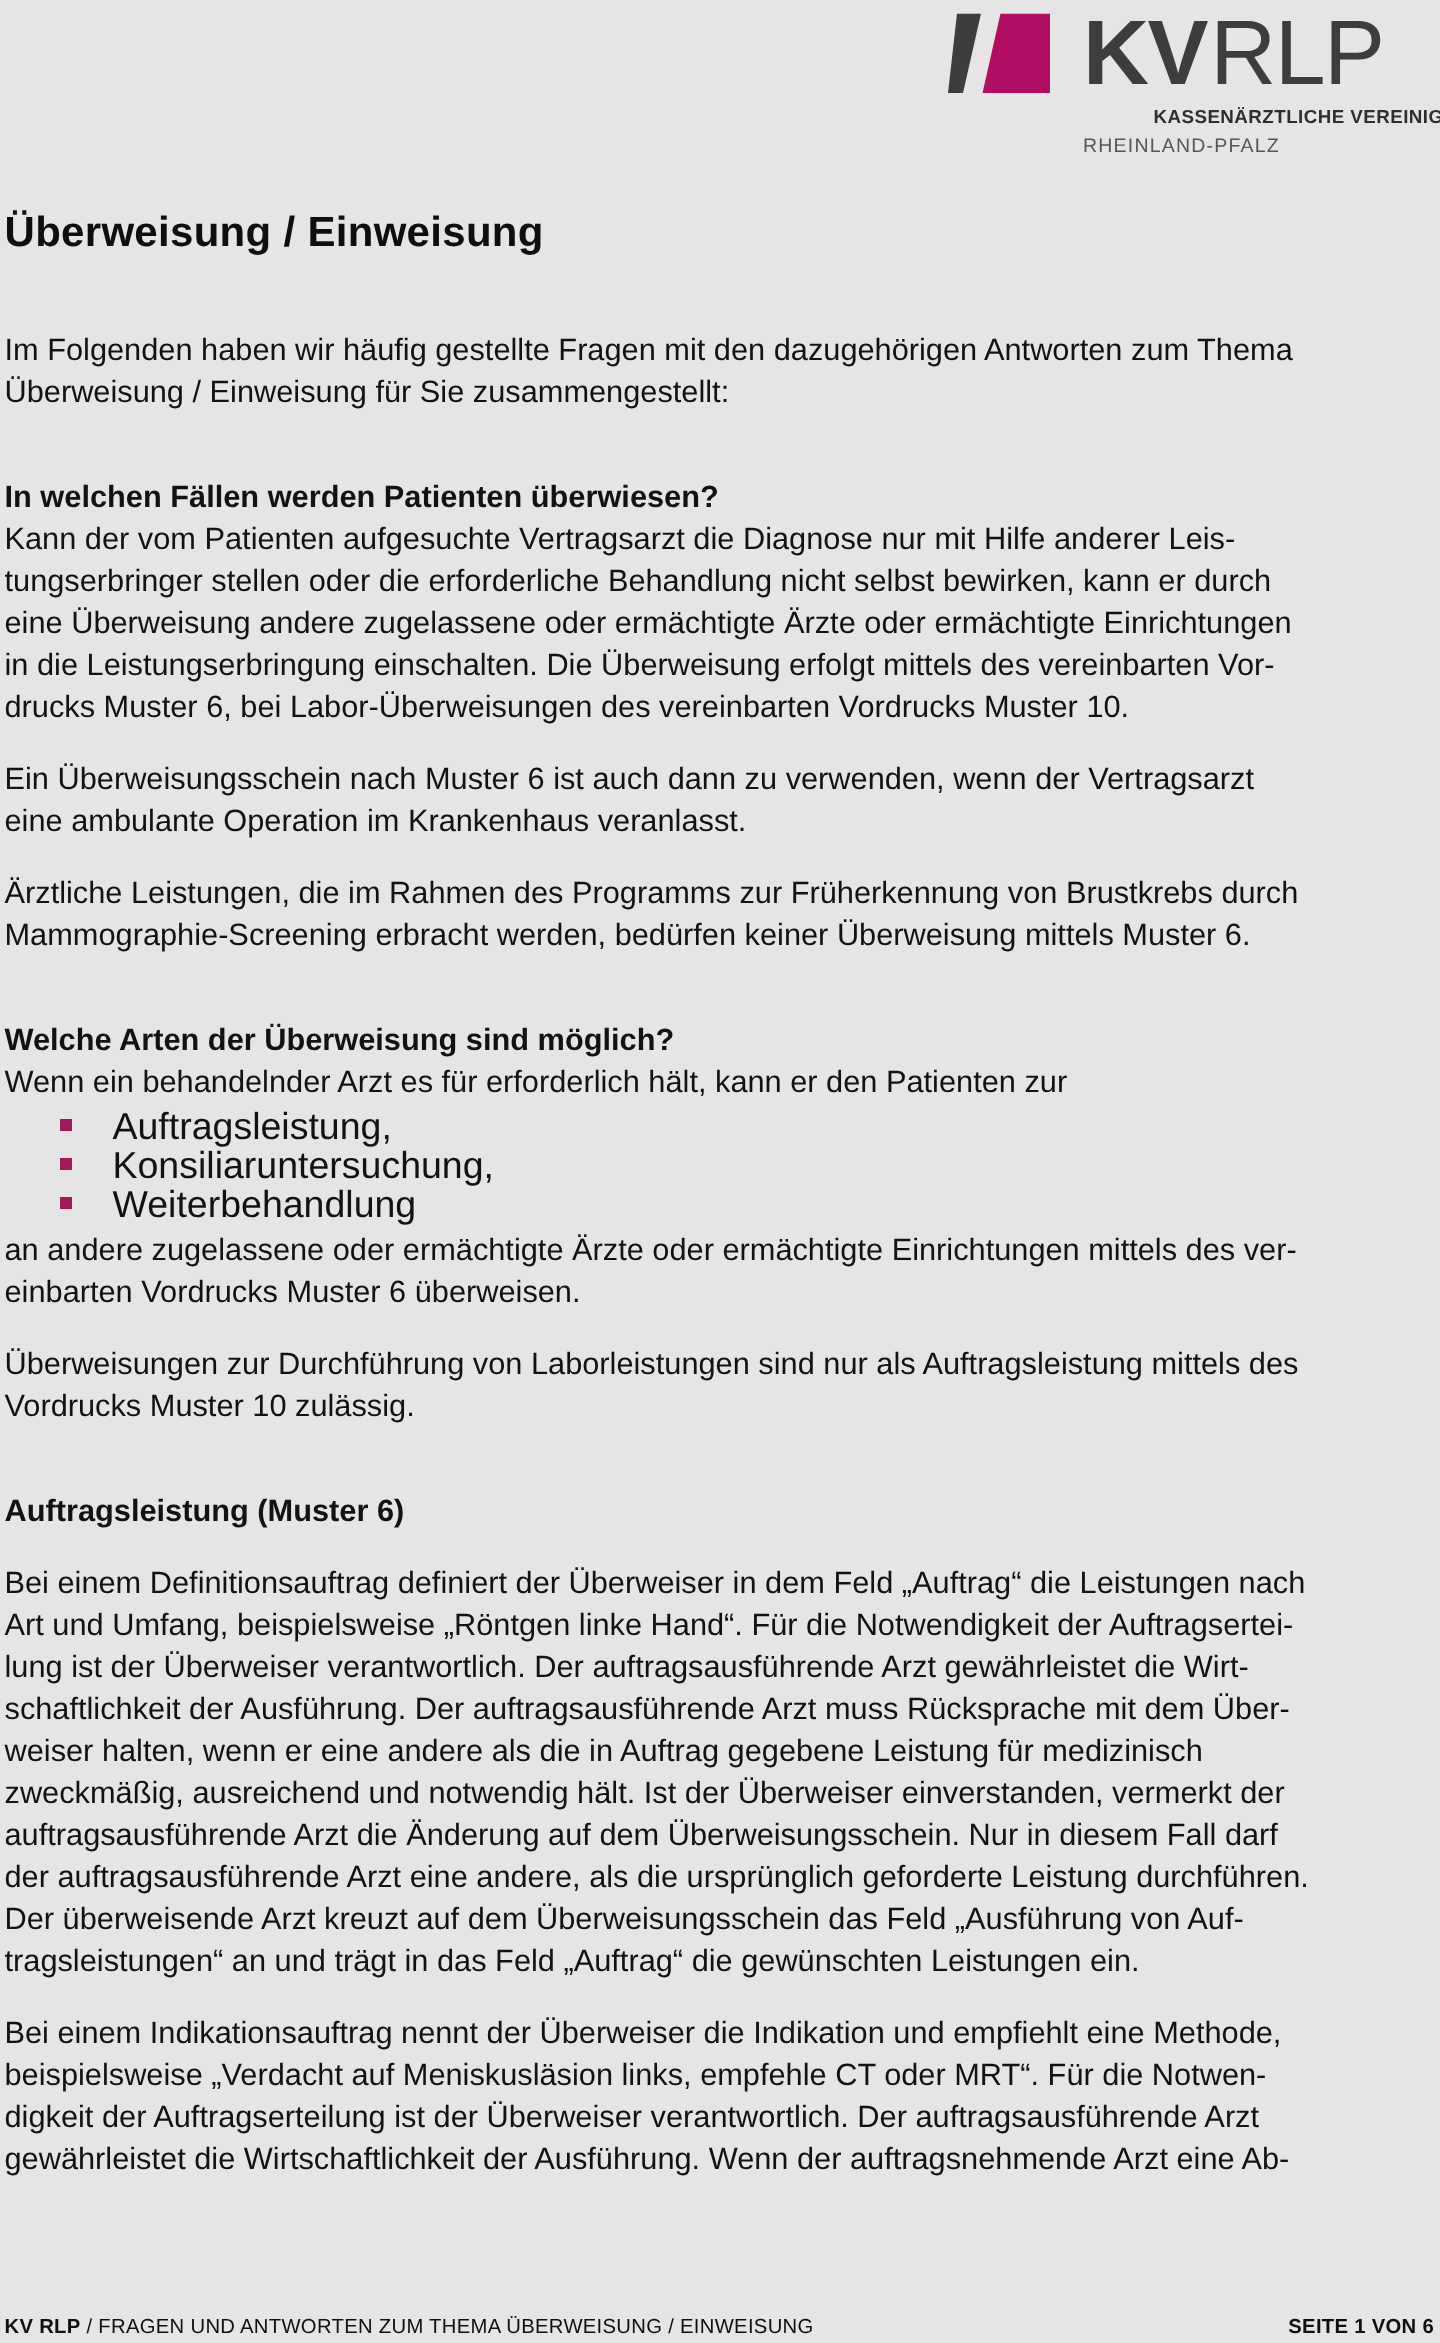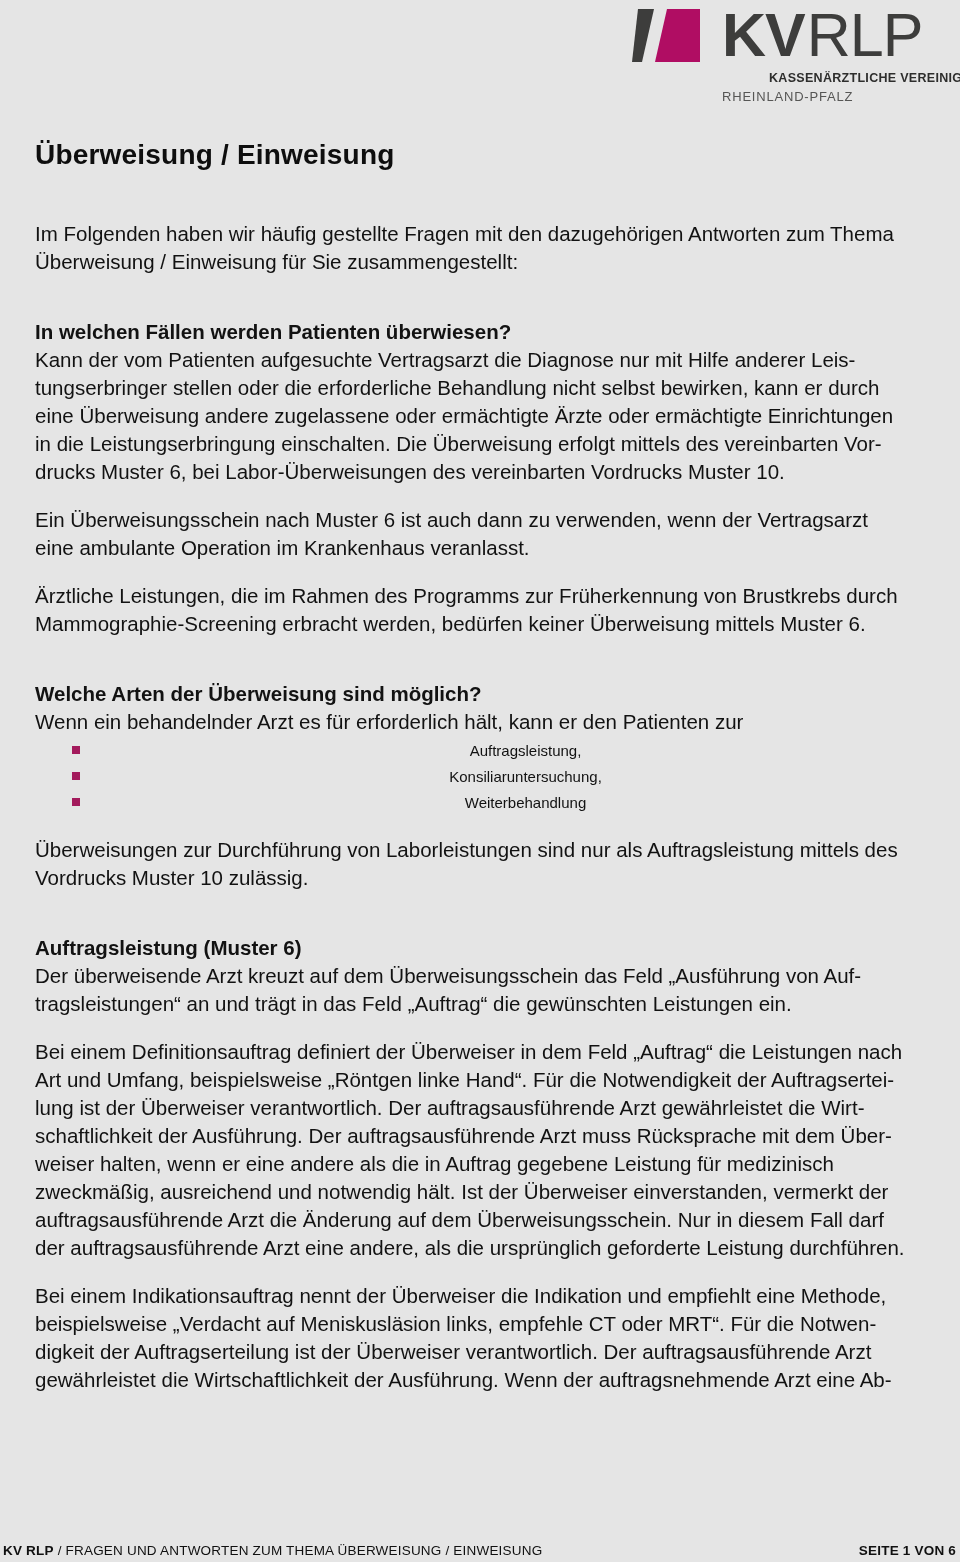--- a/index.html
+++ b/index.html
@@ -11,28 +11,28 @@
   
   .logo { position:absolute; top:6px; left:630px; }
   .logo-mark { position:absolute; left:0; top:3px; }
   .logo-text { margin-left:92px; }
   .brand { font-size:61px; line-height:58px; letter-spacing:-1px; color:var(--logo-dark); white-space:nowrap; }
   .brand-bold { font-weight:bold; }
   .brand-light { font-weight:normal; margin-left:2px; }
   .sub1 { margin-top:7px; font-size:12.5px; font-weight:bold; letter-spacing:0.3px; color:#2e2e2d; white-space:nowrap;margin-left:47px; }
   .sub2 { margin-top:4px; font-size:13px; letter-spacing:0.8px; color:var(--subtitle-gray); white-space:nowrap; }
   
-  .content { padding:0 16px 0 3px;margin-left:32px; }
+  .content { padding:0 16px 0 3px; }
   .title { margin:138px 0 0 0; font-size:28px; line-height:34px; font-weight:bold; letter-spacing:0.2px; color:#0e0e0e; }
   .para { margin:20px 0 0 0; font-size:20.5px; line-height:28px; white-space:pre; }
   .intro { margin-top:48px; }
   .q { margin:42px 0 0 0; font-size:20.5px; line-height:28px; font-weight:bold; }
   .flush { margin-top:0; }
   .bullets { list-style:none; margin:2px 0 4px 0; padding:0; }
-  .bullets li { position:relative; padding-left:72px; font-size:15px; line-height:26px;text-align:center; }
+  .bullets li { position:relative; padding-left:72px; font-size:25px; line-height:26px; }
   .sq { position:absolute; left:37px; top:8px; width:8px; height:8px; background:var(--bullet); }
   
   .footer {
     position:absolute; left:3px; right:4px; bottom:3px;
     display:flex; justify-content:space-between; align-items:center;
     font-size:13.5px; line-height:16px; letter-spacing:0.2px; color:#101010;
   }
   .fb { font-weight:bold; }
   .fr { white-space:pre; }
 </style>
@@ -74,36 +74,38 @@
     </section>
 
     <section>
       <h2 class="q">Welche Arten der Überweisung sind möglich?</h2>
       <p class="para flush">Wenn ein behandelnder Arzt es für erforderlich hält, kann er den Patienten zur</p>
       <ul class="bullets">
         <li><span class="sq"></span><span>Auftragsleistung,</span></li>
         <li><span class="sq"></span><span>Konsiliaruntersuchung,</span></li>
         <li><span class="sq"></span><span>Weiterbehandlung</span></li>
       </ul>
+      <p class="para flush">an andere zugelassene oder ermächtigte Ärzte oder ermächtigte Einrichtungen mittels des ver-
+einbarten Vordrucks Muster 6 überweisen.</p>
       <p class="para">Überweisungen zur Durchführung von Laborleistungen sind nur als Auftragsleistung mittels des
 Vordrucks Muster 10 zulässig.</p>
     </section>
 
     <section>
       <h2 class="q">Auftragsleistung (Muster 6)</h2>
-      <p class="para flush">Der überweisende Arzt kreuzt auf dem Überweisungsschein das Feld „Ausführung von Auf-
-tragsleistungen“ an und trägt in das Feld „Auftrag“ die gewünschten Leistungen ein.</p>
       <p class="para">Bei einem Definitionsauftrag definiert der Überweiser in dem Feld „Auftrag“ die Leistungen nach
 Art und Umfang, beispielsweise „Röntgen linke Hand“. Für die Notwendigkeit der Auftragsertei-
 lung ist der Überweiser verantwortlich. Der auftragsausführende Arzt gewährleistet die Wirt-
 schaftlichkeit der Ausführung. Der auftragsausführende Arzt muss Rücksprache mit dem Über-
 weiser halten, wenn er eine andere als die in Auftrag gegebene Leistung für medizinisch
 zweckmäßig, ausreichend und notwendig hält. Ist der Überweiser einverstanden, vermerkt der
 auftragsausführende Arzt die Änderung auf dem Überweisungsschein. Nur in diesem Fall darf
 der auftragsausführende Arzt eine andere, als die ursprünglich geforderte Leistung durchführen.</p>
+      <p class="para flush">Der überweisende Arzt kreuzt auf dem Überweisungsschein das Feld „Ausführung von Auf-
+tragsleistungen“ an und trägt in das Feld „Auftrag“ die gewünschten Leistungen ein.</p>
       <p class="para">Bei einem Indikationsauftrag nennt der Überweiser die Indikation und empfiehlt eine Methode,
 beispielsweise „Verdacht auf Meniskusläsion links, empfehle CT oder MRT“. Für die Notwen-
 digkeit der Auftragserteilung ist der Überweiser verantwortlich. Der auftragsausführende Arzt
 gewährleistet die Wirtschaftlichkeit der Ausführung. Wenn der auftragsnehmende Arzt eine Ab-</p>
     </section>
 
   </main>
 
   <footer class="footer">
     <div class="f-left"><span class="fb">KV RLP</span><span class="fr"> / FRAGEN UND ANTWORTEN ZUM THEMA ÜBERWEISUNG / EINWEISUNG</span></div>

